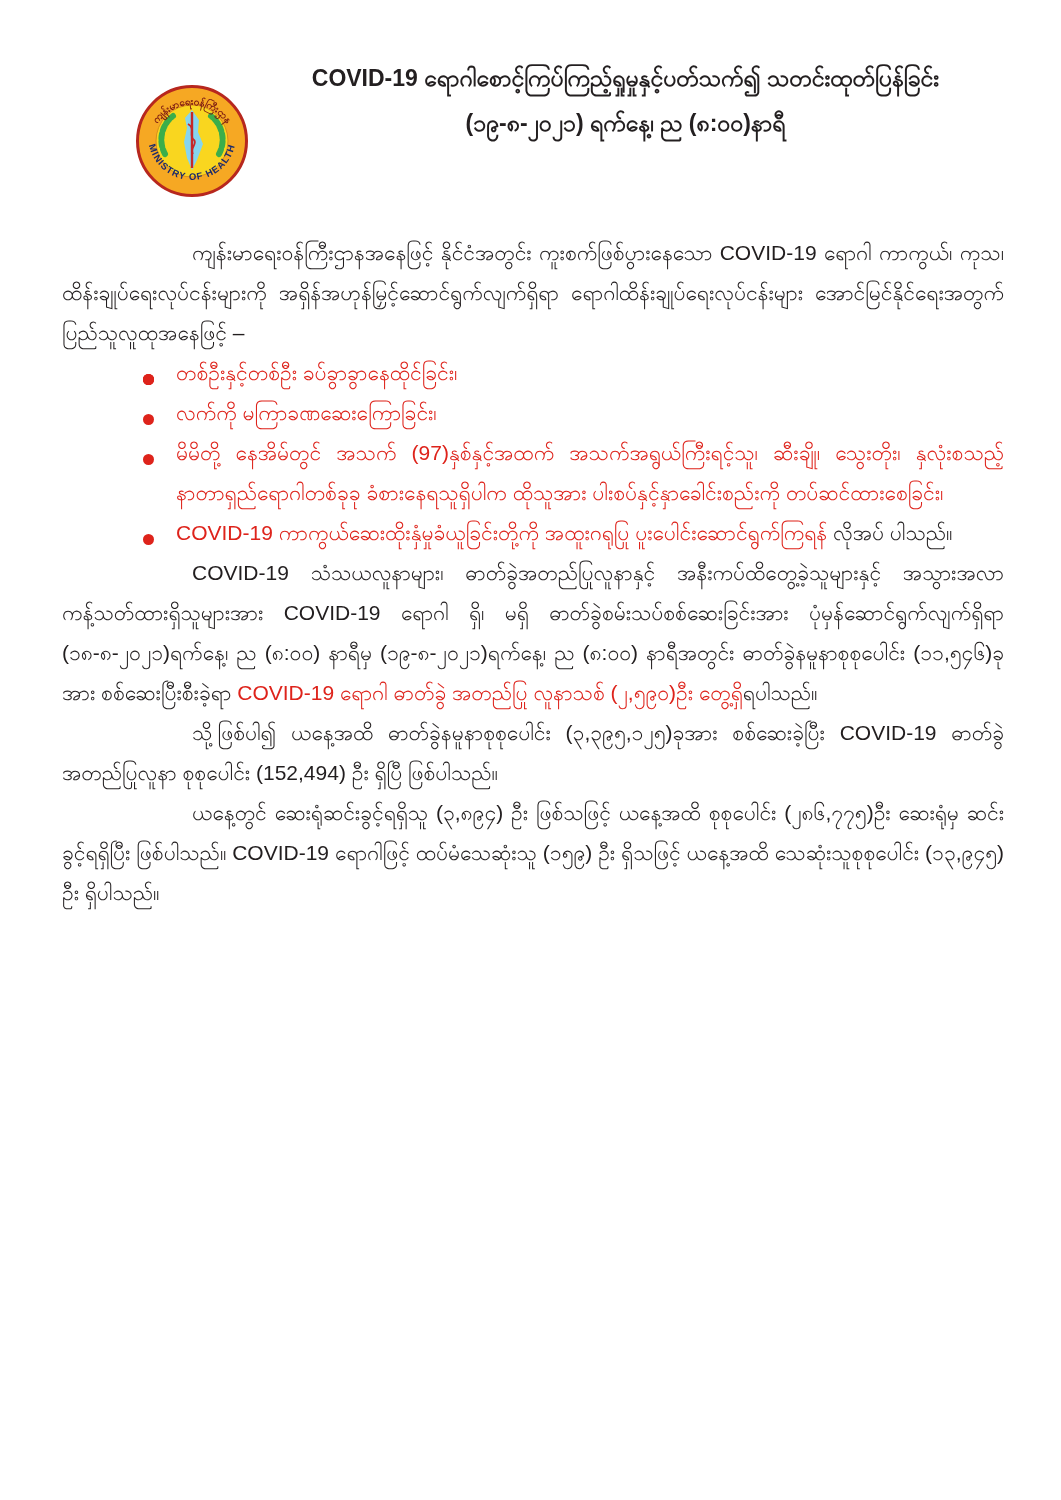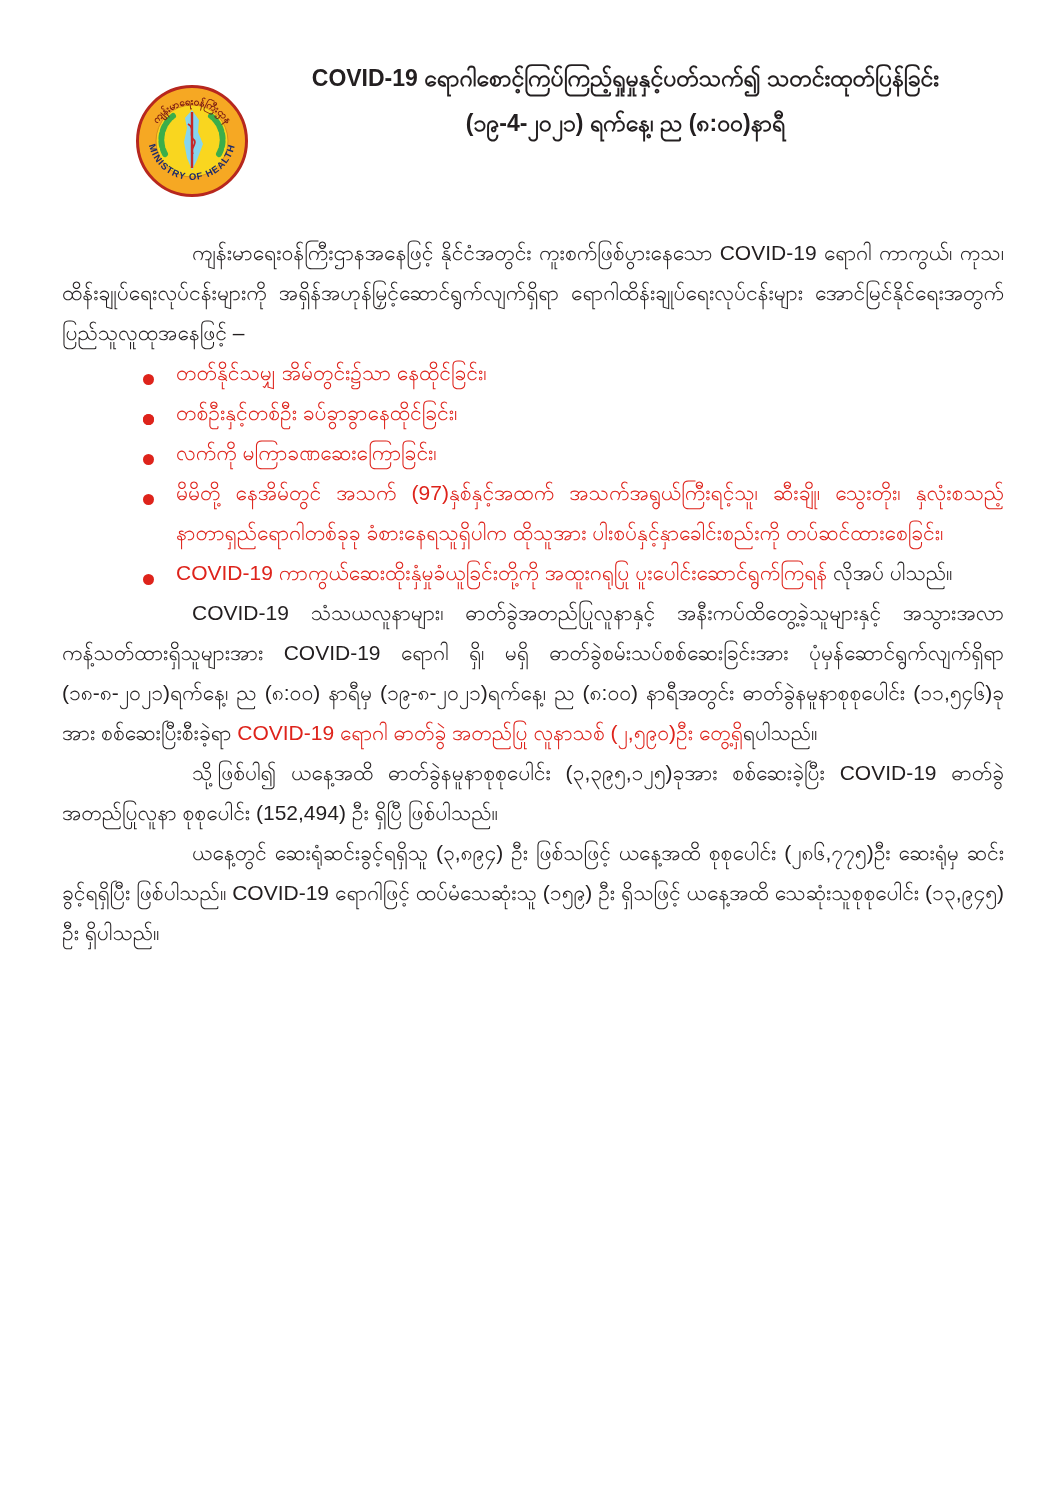--- a/index.html
+++ b/index.html
@@ -68,32 +68,31 @@
           <textPath href="#arcTop" startOffset="50%" text-anchor="middle">ကျန်းမာရေးဝန်ကြီးဌာန</textPath>
         </text>
         <text font-size="9.5" font-weight="bold" fill="#1a2a6c" letter-spacing="1">
           <textPath href="#arcBottom" startOffset="50%" text-anchor="middle">MINISTRY OF HEALTH</textPath>
         </text>
       </svg>
     </div>
 
     <div class="title-block">
       <div>COVID-19 ရောဂါစောင့်ကြပ်ကြည့်ရှုမှုနှင့်ပတ်သက်၍ သတင်းထုတ်ပြန်ခြင်း</div>
-      <div>(၁၉-4-၂၀၂၁) ရက်နေ့၊ ည (၈:၀၀)နာရီ</div>
+      <div>(၁၉-၈-၂၀၂၁) ရက်နေ့၊ ည (၈:၀၀)နာရီ</div>
     </div>
   </div>
 
   <div class="content">
 
     <p class="para">ကျန်းမာရေးဝန်ကြီးဌာနအနေဖြင့် နိုင်ငံအတွင်း ကူးစက်ဖြစ်ပွားနေသော COVID-19 ရောဂါ ကာကွယ်၊ ကုသ၊ ထိန်းချုပ်ရေးလုပ်ငန်းများကို အရှိန်အဟုန်မြှင့်ဆောင်ရွက်လျက်ရှိရာ ရောဂါထိန်းချုပ်ရေးလုပ်ငန်းများ အောင်မြင်နိုင်ရေးအတွက် ပြည်သူလူထုအနေဖြင့် –</p>
 
     <ul class="bullets">
       <li class="bullet">
         <span class="dot"></span>
-        <span class="seg-red">တတ်နိုင်သမျှ အိမ်တွင်း၌သာ နေထိုင်ခြင်း၊</span>
       </li>
       <li class="bullet">
         <span class="dot"></span>
       </li>
       <li class="bullet">
         <span class="dot"></span>
         <span class="seg-red">တစ်ဦးနှင့်တစ်ဦး ခပ်ခွာခွာနေထိုင်ခြင်း၊</span>
       </li>
       <li class="bullet">
         <span class="dot"></span>

